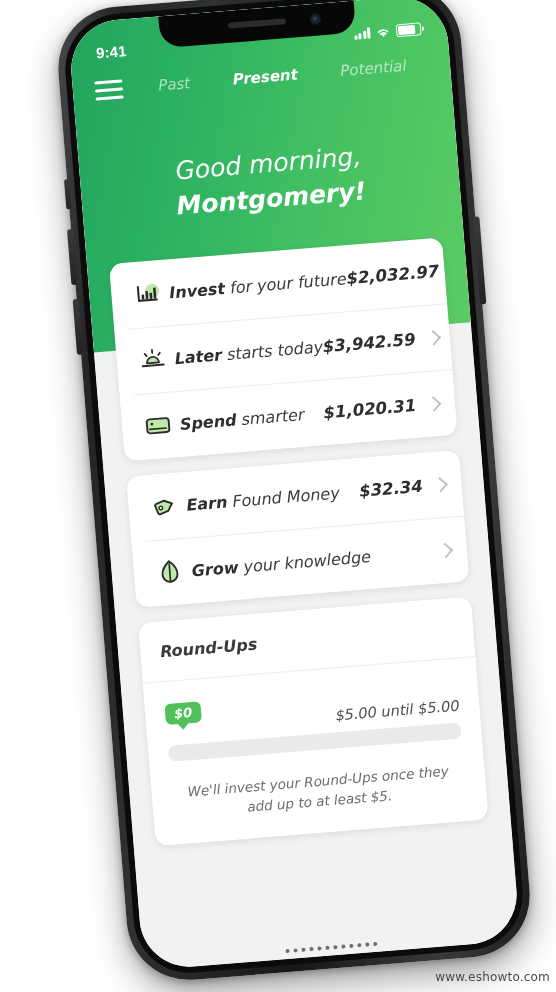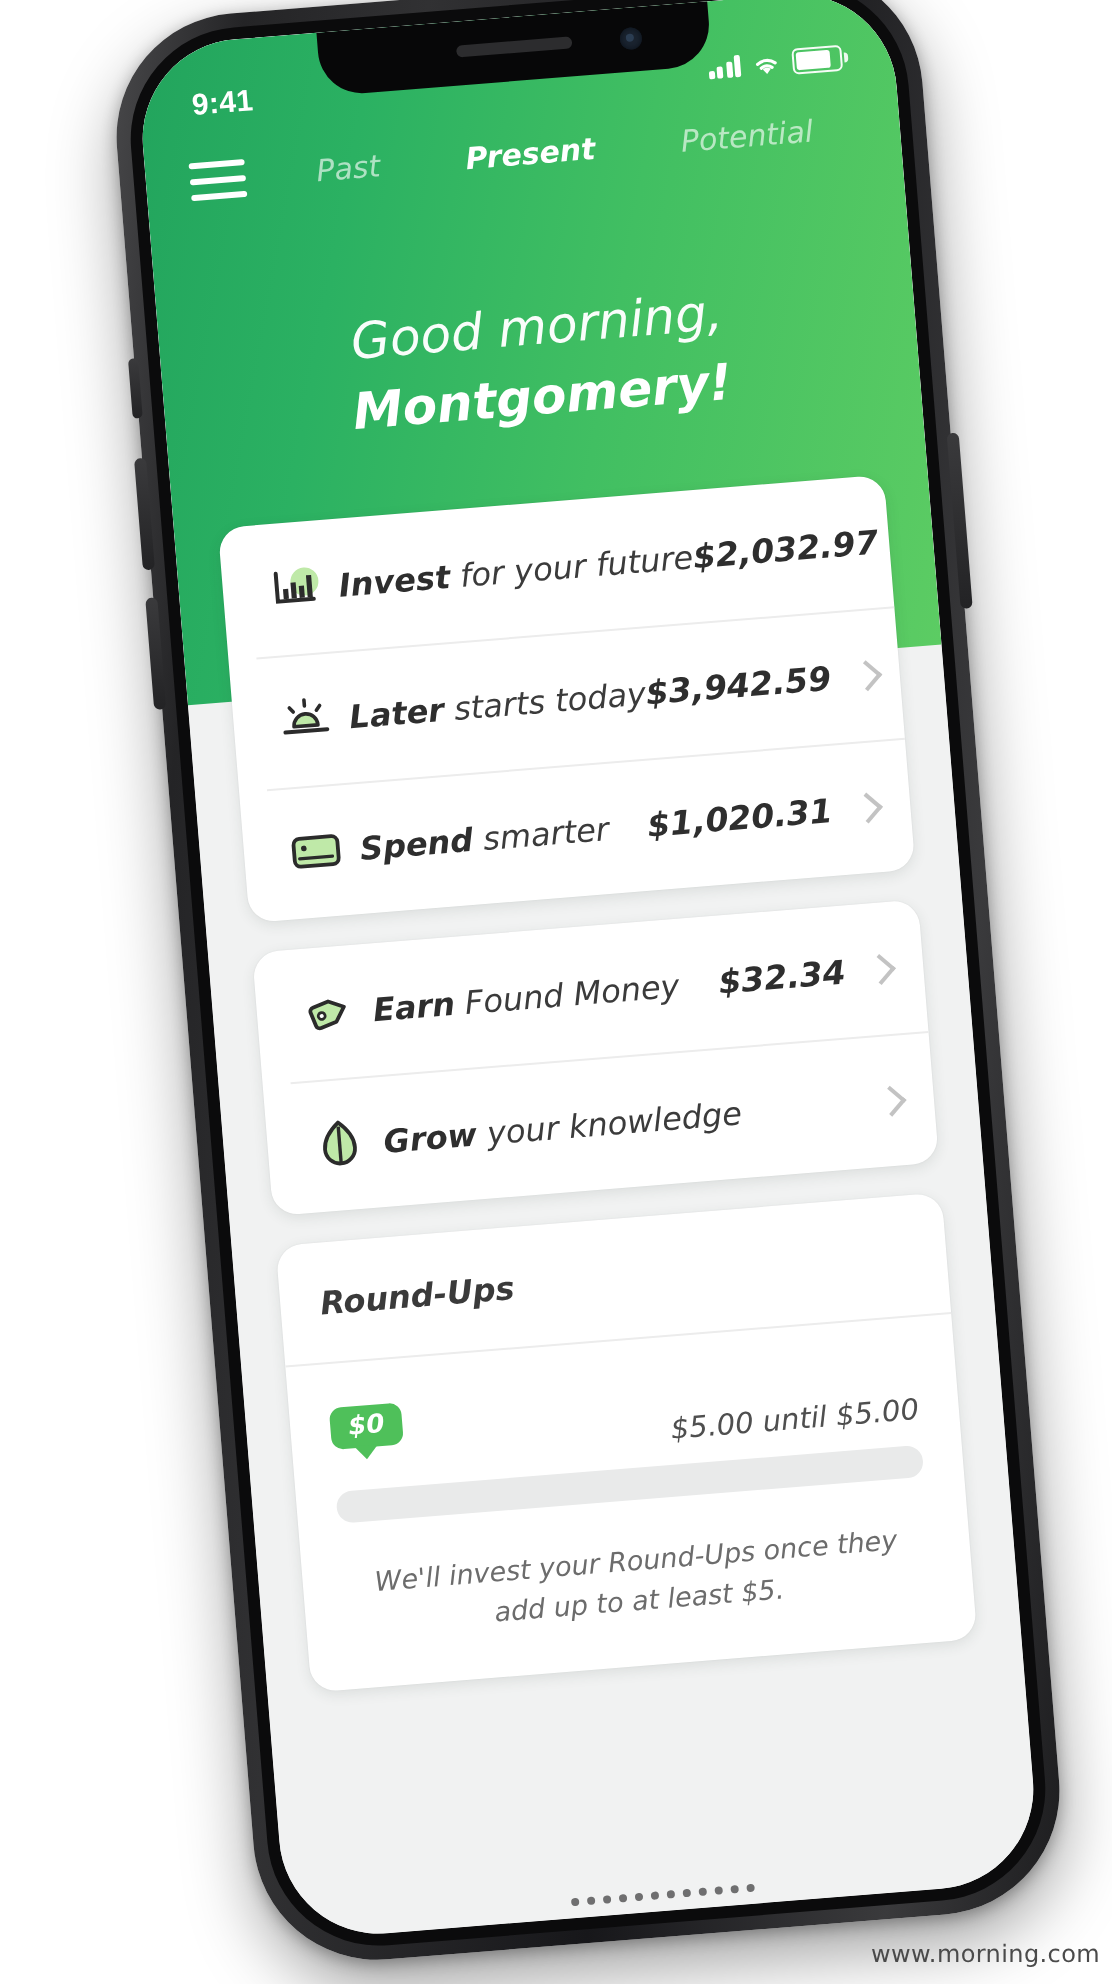--- a/index.html
+++ b/index.html
@@ -336,13 +336,13 @@
         <i></i>
         <i></i>
         <i></i>
         <i></i>
         <i></i>
         <i></i>
     </div>
   </div>
 </div>
 
-<div class="watermark">www.morning.com</div>
+<div class="watermark">www.eshowto.com</div>
 
 </body></html>

